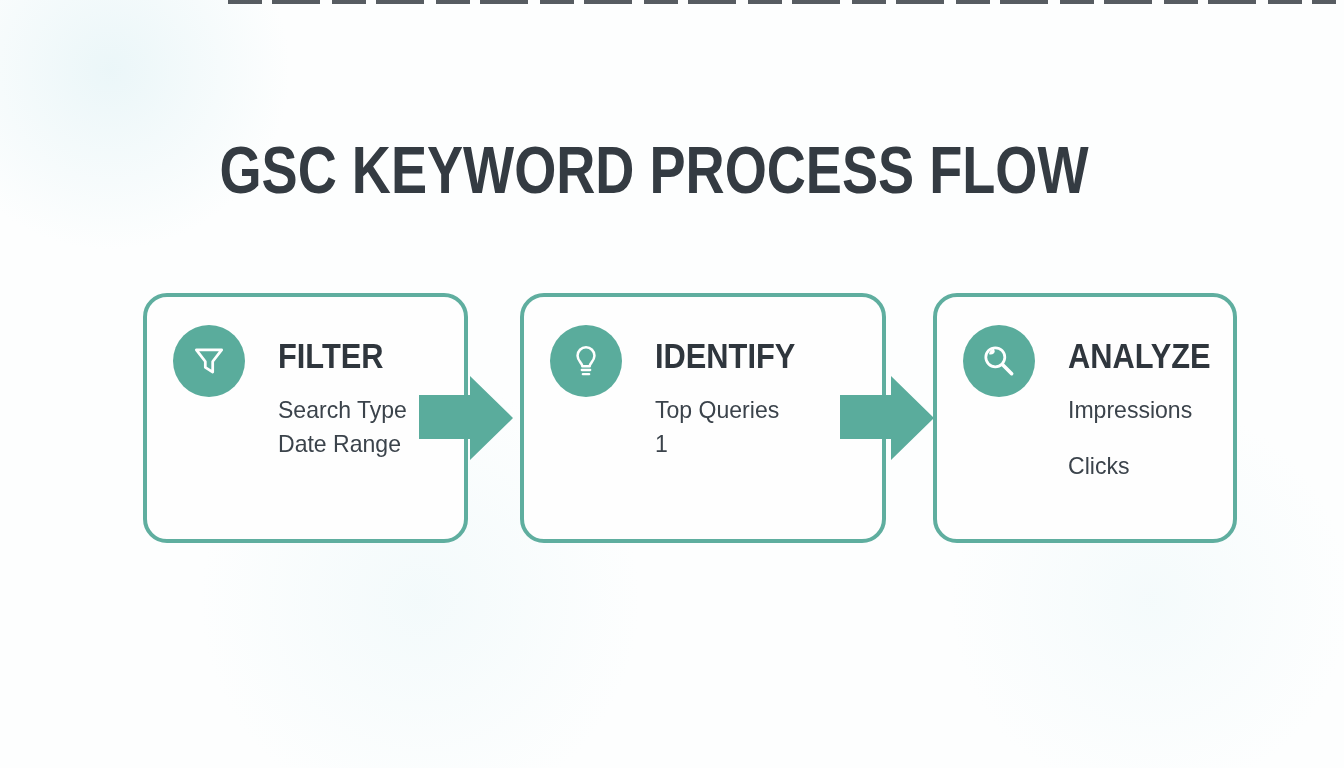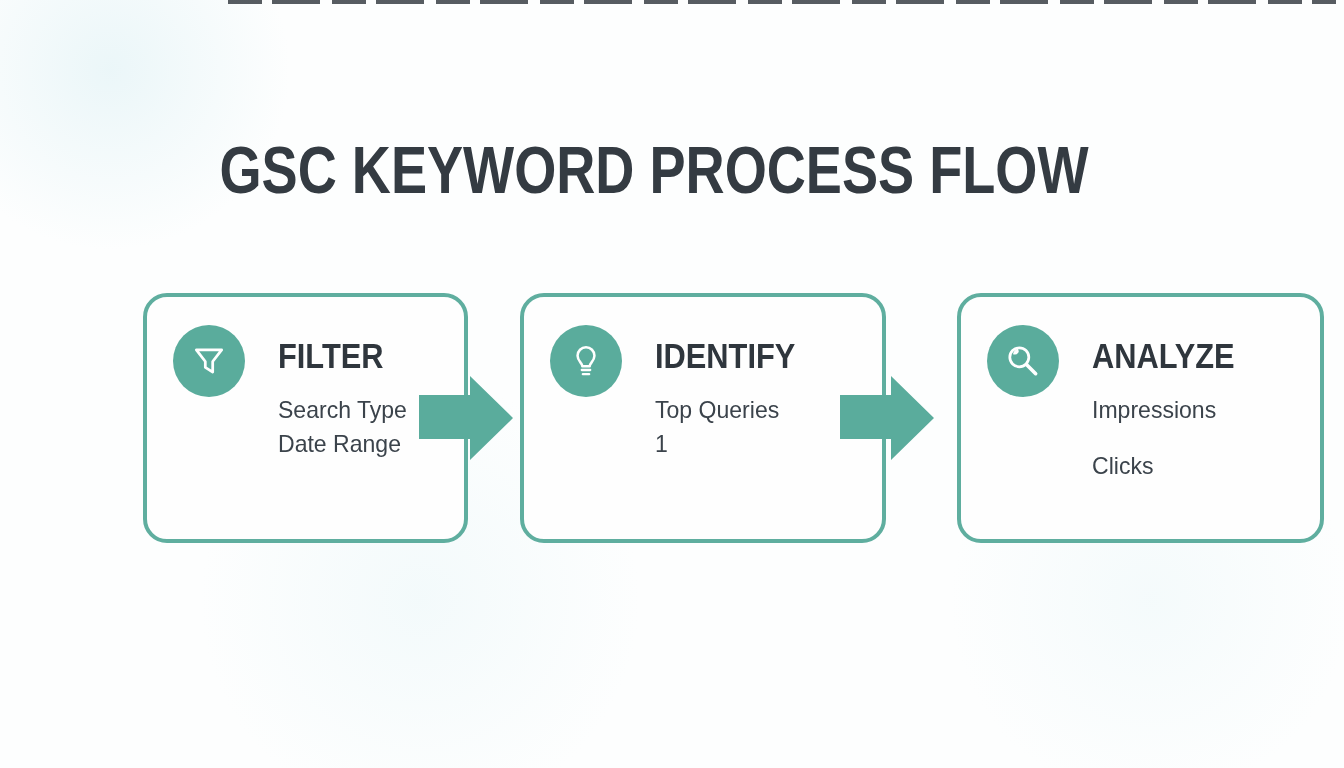--- a/index.html
+++ b/index.html
@@ -34,21 +34,21 @@
 
   .card{
     position:absolute;top:293px;height:250px;
     background:#fefefe;
     border:4px solid #5fae9f;
     border-radius:24px;
     box-sizing:border-box;
   }
   .card.c1{left:95px;width:325px;margin-left:48px;}
   .card.c2{left:520px;width:366px;}
-  .card.c3{left:933px;width:367px;margin-left:24px;}
+  .card.c3{left:933px;width:304px;}
 
   .icon-circle{
     position:absolute;left:26px;top:28px;width:72px;height:72px;
     border-radius:50%;
     background:#5aac9c;
     display:flex;align-items:center;justify-content:center;
   }
   .icon-circle svg{display:block;}
 
   .card-title{

